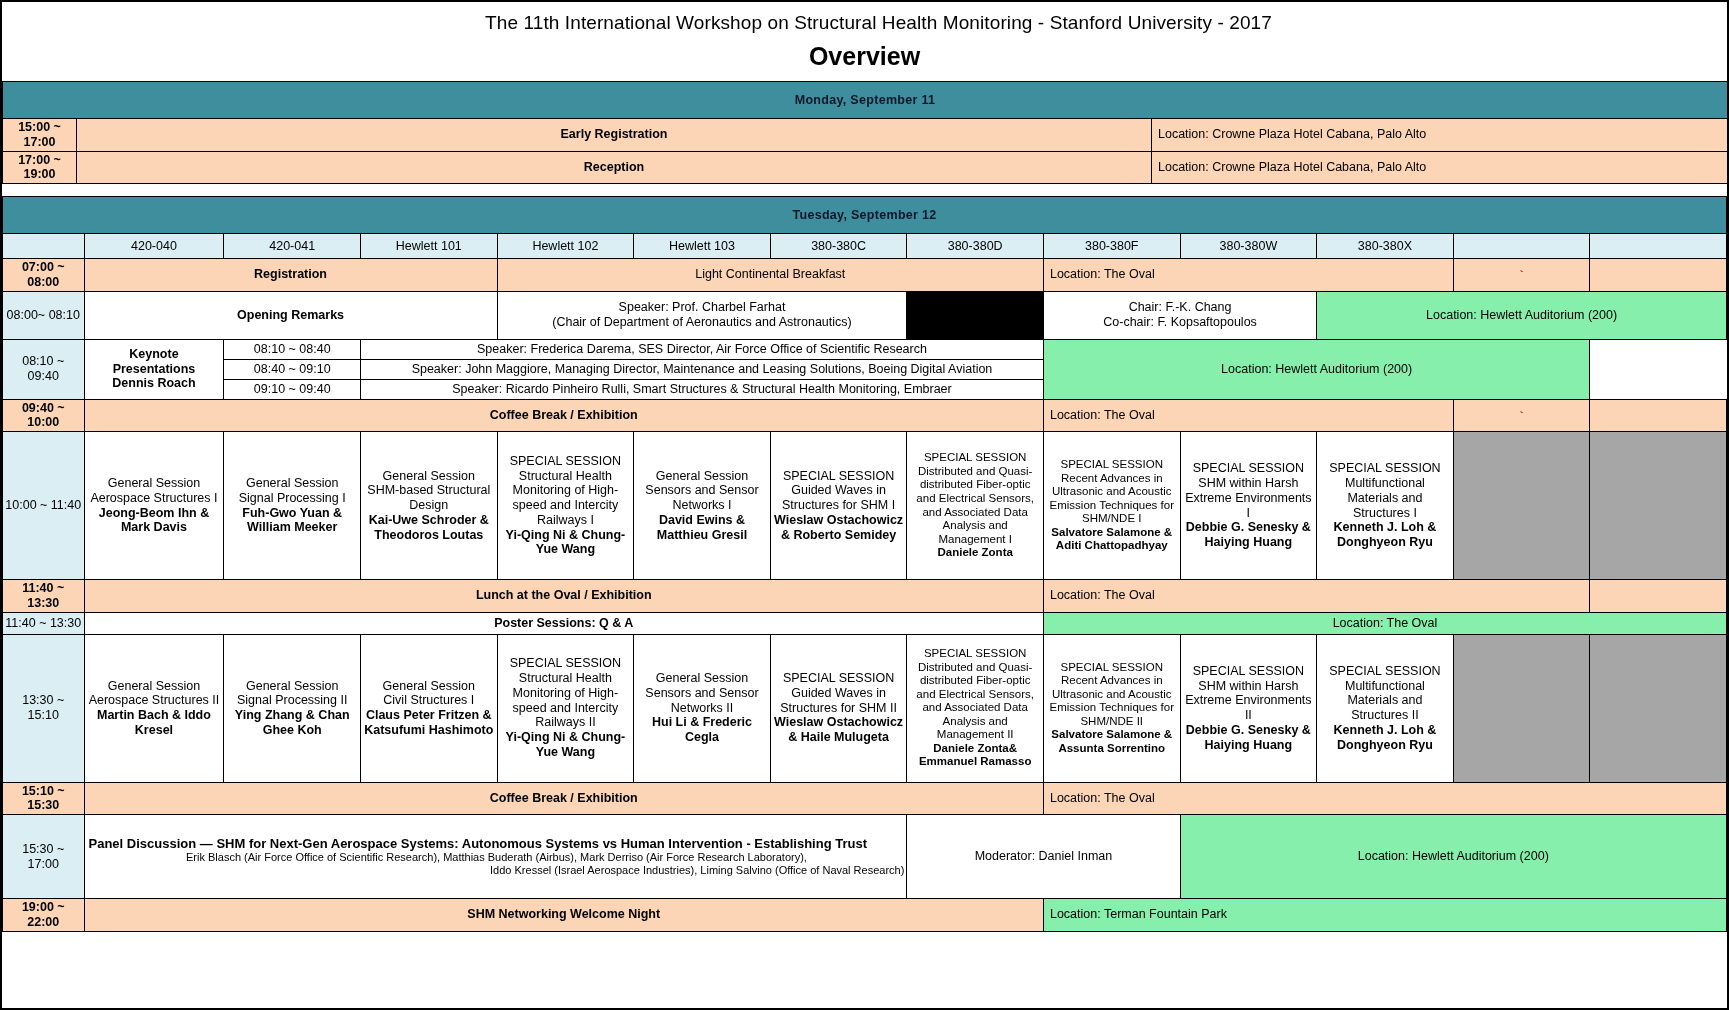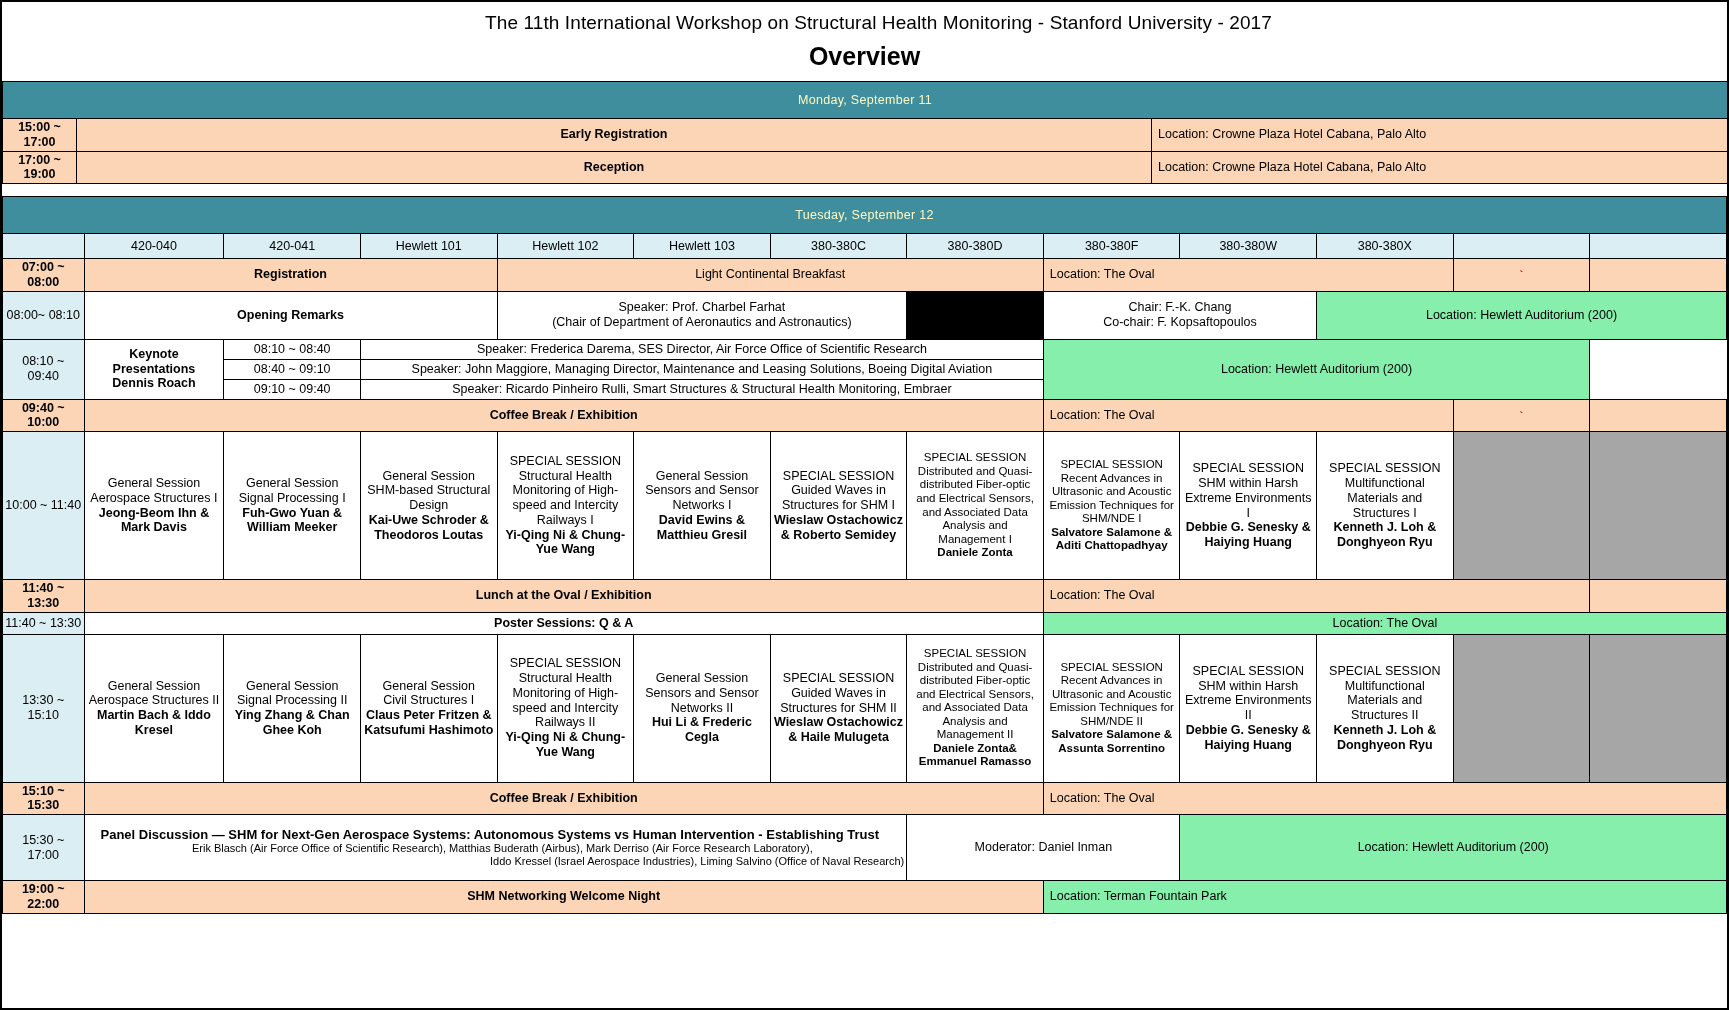--- a/index.html
+++ b/index.html
@@ -50,23 +50,23 @@
   table.sched td{
     border:1px solid #000;
     font-size:12.5px;
     padding:1px 2px;
     vertical-align:middle;
     text-align:center;
     line-height:1.18;
   }
   .dayband{
     background:#3f8e9e;
-    color:#fef9c3;
+    color:#0f172a;
     font-size:26px;
-    font-weight:normal;
+    font-weight:bold;
     text-align:center;
     height:34px;
     border-top:2px solid #000;
     border-bottom:2px solid #000;
     letter-spacing:.3px;
   }
   .timecell{
     background:#daeef3;
     font-size:12.5px;
     text-align:center;
@@ -361,23 +361,23 @@
         <td class="gray"></td>
         <td class="gray"></td>
       </tr>
 
       <tr class="breakrow">
         <td class="timecell">15:10 ~ 15:30</td>
         <td colspan="7">Coffee Break / Exhibition</td>
         <td colspan="5" class="loc" style="background:#fbd5b5;">Location: The Oval</td>
       </tr>
 
-      <tr style="height:66px">
+      <tr style="height:84px">
         <td class="timecell">15:30 ~ 17:00</td>
-        <td colspan="6" class="plain" style="text-align:left;padding-left:16px">
+        <td colspan="6" class="plain" style="text-align:left;padding-left:4px">
           <div class="panel-title">Panel Discussion — SHM for Next-Gen Aerospace Systems: Autonomous Systems vs Human Intervention - Establishing Trust</div>
           <div class="panel-body" style="text-align:center">Erik Blasch (Air Force Office of Scientific Research), Matthias Buderath (Airbus), Mark Derriso (Air Force Research Laboratory),</div>
           <div class="panel-body" style="text-align:right">Iddo Kressel (Israel Aerospace Industries), Liming Salvino (Office of Naval Research)</div>
         </td>
         <td colspan="2" class="plain">Moderator: Daniel Inman</td>
         <td colspan="4" class="loc" style="text-align:center">Location: Hewlett Auditorium (200)</td>
       </tr>
 
       <tr class="breakrow">
         <td class="timecell">19:00 ~ 22:00</td>

